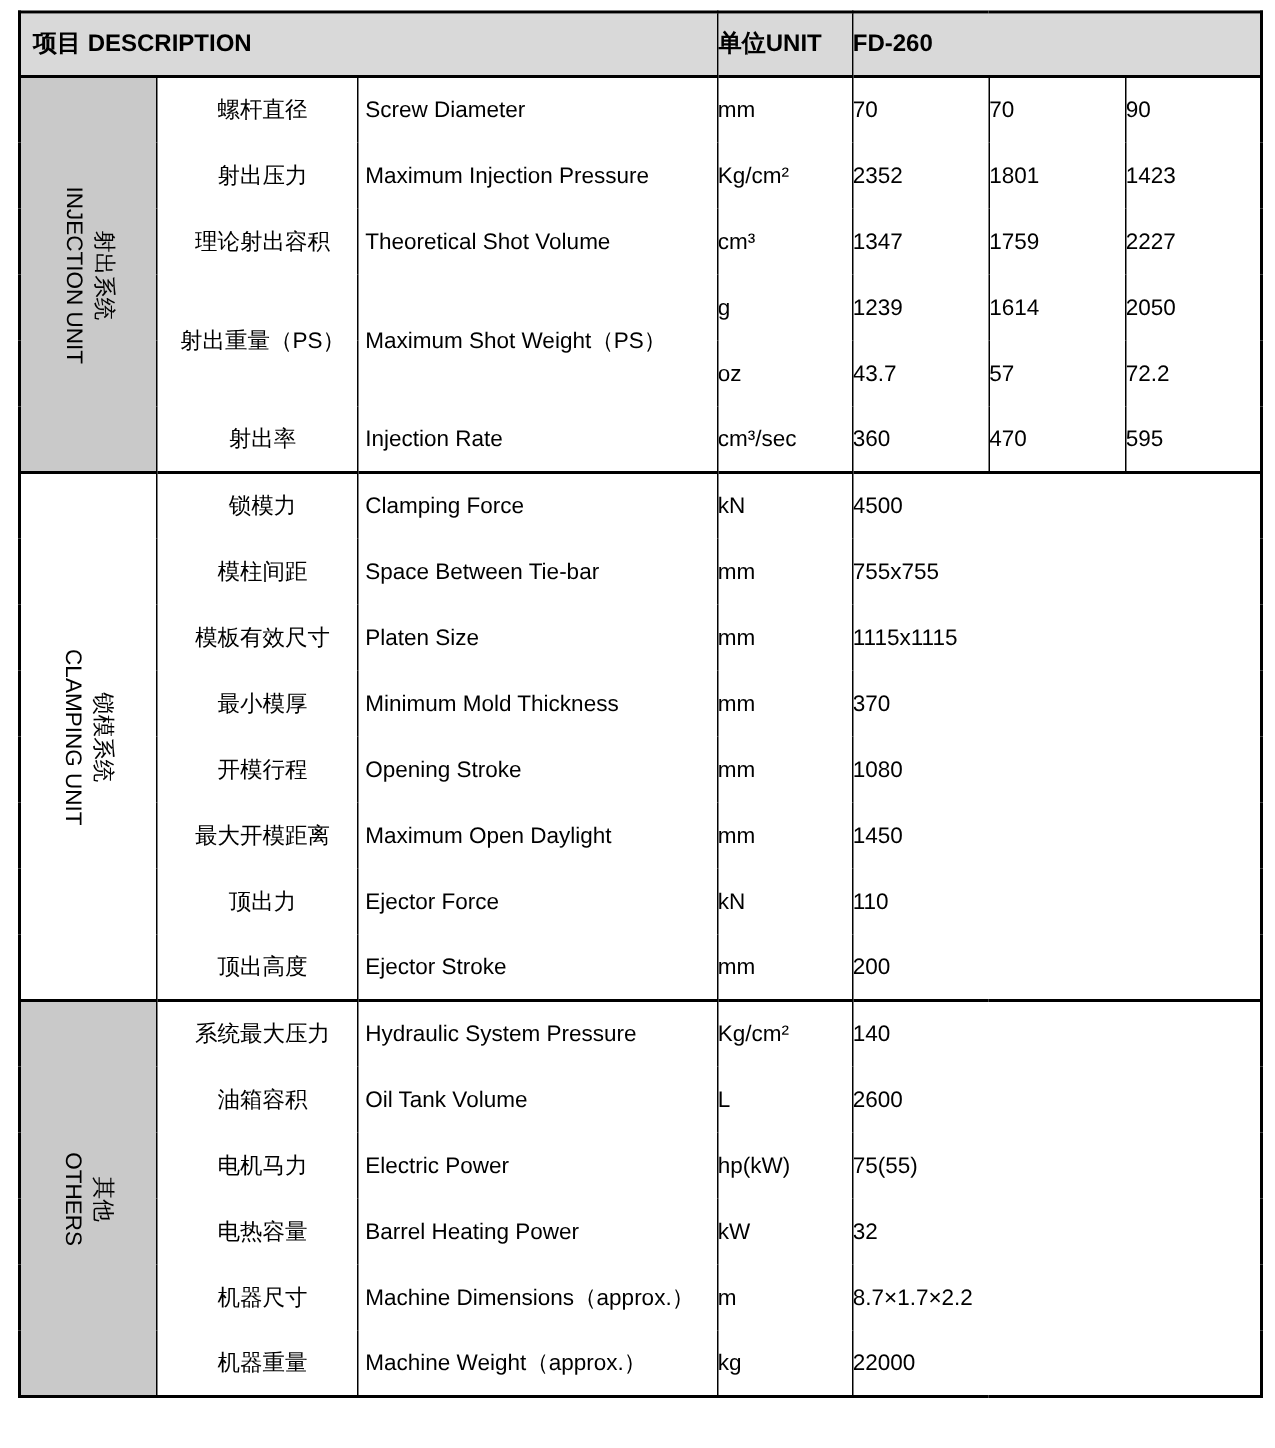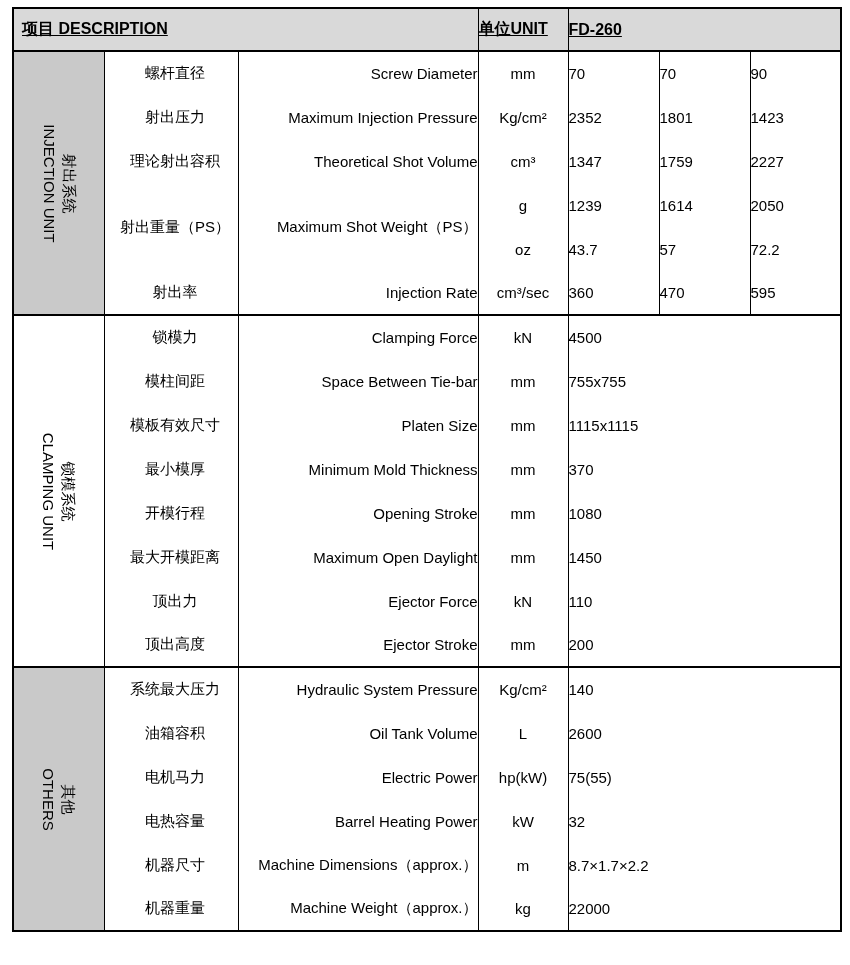--- a/index.html
+++ b/index.html
@@ -31,21 +31,21 @@
   td,th{
     border-left:1px solid var(--ink);
     border-right:1px solid var(--ink);
     border-top:0;border-bottom:0;
     padding:0;
     vertical-align:middle;
     font-size:15px;
     overflow:hidden;
   }
   tr{height:44px;}
-  tr.header{height:43px;text-decoration:underline;}
+  tr.header{height:43px;}
   tr.header th{
     background:var(--header-bg);
     border-bottom:2px solid var(--ink);
     font-weight:bold;font-size:16px;
   }
   th.h-desc{text-align:left;padding-left:8px;}
   th.h-unit,th.h-model{text-align:left;}
   tr.sec-start td{border-top:2px solid var(--ink);}
   td.vcell{position:relative;padding:0;}
   td.vcell.gray{background:var(--label-bg);}
@@ -56,22 +56,22 @@
   }
   .vtext{
     flex:none;
     transform:rotate(90deg);
     white-space:nowrap;
     text-align:center;
     line-height:1.3;
     font-size:15px;
   }
   td.cn{text-align:center;padding-left:8px;}
-  td.en{text-align:right;padding-left:5px;}
-  td.unit{text-align:center;}
+  td.en{text-align:left;padding-left:5px;}
+  td.unit{text-align:left;}
   td.val{text-align:left;}
 </style>
 </head>
 <body>
 
 <div class="page">
 
   <table class="spec">
     <colgroup>
       <col style="width:91px">

